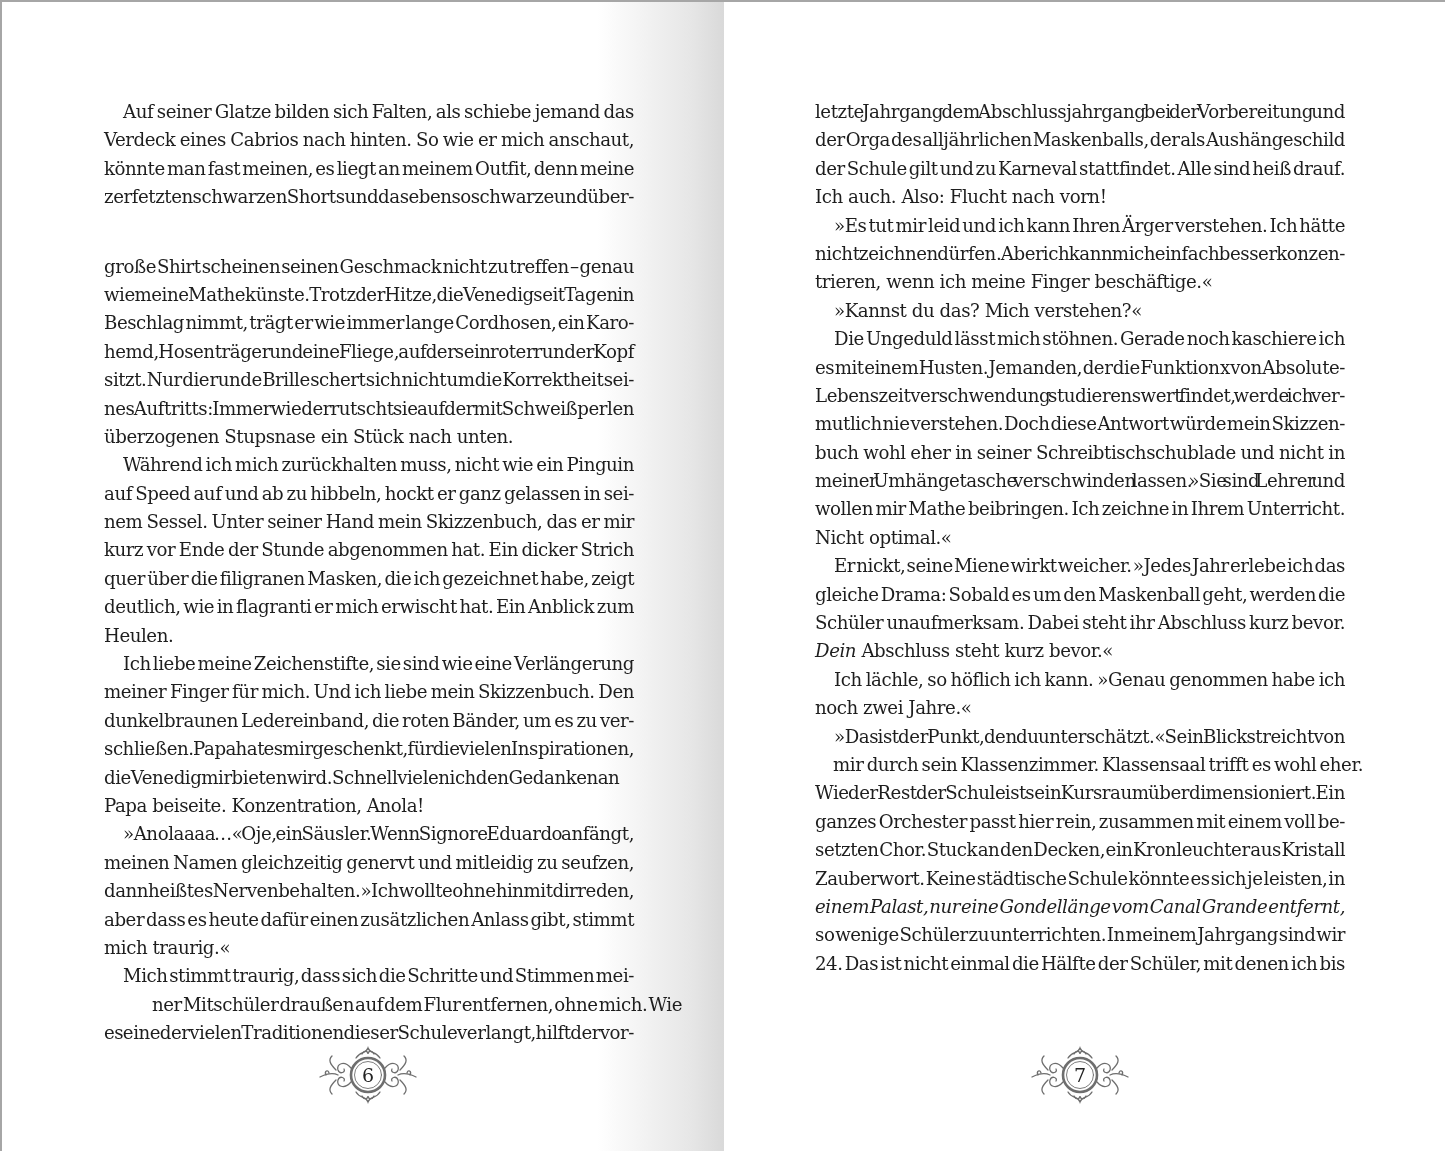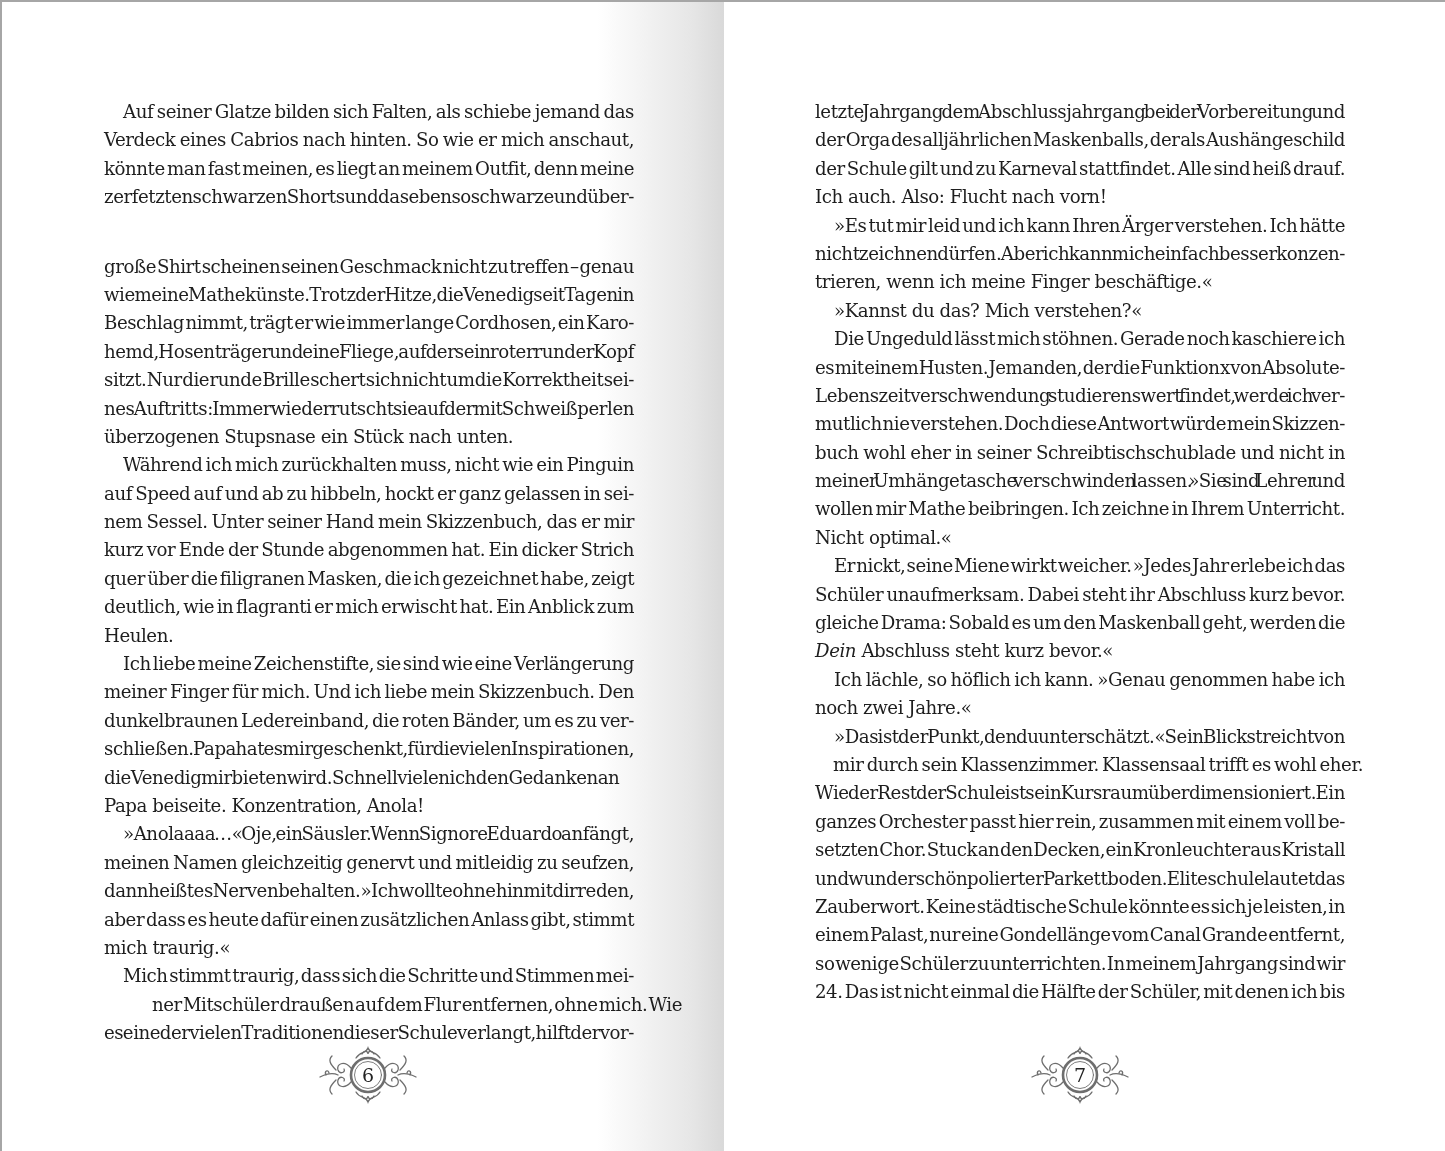--- a/index.html
+++ b/index.html
@@ -176,33 +176,32 @@
         <span class="line indent last">»Kannst du das? Mich verstehen?«</span>
         <span class="line indent" style="word-spacing: -3.26367px; text-align: left; text-align-last: left;">Die Ungeduld lässt mich stöhnen. Gerade noch kaschiere ich</span>
         <span class="line" style="word-spacing: -4.86562px; text-align: left; text-align-last: left;">es mit einem Husten. Jemanden, der die Funktion x von Absolute-</span>
         <span class="line" style="word-spacing: -7.43125px; text-align: left; text-align-last: left;">Lebenszeitverschwendung studierenswert findet, werde ich ver-</span>
         <span class="line" style="word-spacing: -4.43164px; text-align: left; text-align-last: left;">mutlich nie verstehen. Doch diese Antwort würde mein Skizzen-</span>
         <span class="line" style="word-spacing: -0.523438px; text-align: left; text-align-last: left;">buch wohl eher in seiner Schreibtischschublade und nicht in</span>
         <span class="line" style="word-spacing: -9.3125px; text-align: left; text-align-last: left;">meiner Umhängetasche verschwinden lassen. »Sie sind Lehrer und</span>
         <span class="line" style="word-spacing: -2.8125px; text-align: left; text-align-last: left;">wollen mir Mathe beibringen. Ich zeichne in Ihrem Unterricht.</span>
         <span class="line last">Nicht optimal.«</span>
         <span class="line indent" style="word-spacing: -4.14687px; text-align: left; text-align-last: left;">Er nickt, seine Miene wirkt weicher. »Jedes Jahr erlebe ich das</span>
+        <span class="line" style="word-spacing: -3.11632px; text-align: left; text-align-last: left;">gleiche Drama: Sobald es um den Maskenball geht, werden die</span>
         <span class="line" style="word-spacing: -2.07812px; text-align: left; text-align-last: left;">Schüler unaufmerksam. Dabei steht ihr Abschluss kurz bevor.</span>
-        <span class="line" style="word-spacing: -3.11632px; text-align: left; text-align-last: left;">gleiche Drama: Sobald es um den Maskenball geht, werden die</span>
         <span class="line last"><em>Dein</em> <span>Abschluss steht kurz bevor.«</span></span>
         <span class="line indent" style="word-spacing: -1.42188px; text-align: left; text-align-last: left;">Ich lächle, so höflich ich kann. »Genau genommen habe ich</span>
         <span class="line last">noch zwei Jahre.«</span>
         <span class="line indent" style="word-spacing: -5.86719px; text-align: left; text-align-last: left;">»Das ist der Punkt, den du unterschätzt.« Sein Blick streicht von</span>
         <span class="line" style="word-spacing: -2.11133px; text-align: center; text-align-last: left; margin-left: 18px;">mir durch sein Klassenzimmer. Klassensaal trifft es wohl eher.</span>
         <span class="line" style="word-spacing: -5.84896px; text-align: left; text-align-last: left;">Wie der Rest der Schule ist sein Kursraum überdimensioniert. Ein</span>
         <span class="line" style="word-spacing: -2.84201px; text-align: left; text-align-last: left;">ganzes Orchester passt hier rein, zusammen mit einem voll be-</span>
         <span class="line" style="word-spacing: -4.72743px; text-align: left; text-align-last: left;">setzten Chor. Stuck an den Decken, ein Kronleuchter aus Kristall</span>
-        <span class="line" style="word-spacing: -5.70573px; text-align: left; text-align-last: left;">und wunderschön polierter Parkettboden. Eliteschule lautet das</span>
         <span class="line" style="word-spacing: -4.25521px; text-align: left; text-align-last: left;">Zauberwort. Keine städtische Schule könnte es sich je leisten, in</span>
-        <span class="line" style="word-spacing: -4.29883px; text-align: left; text-align-last: left;">einem Palast, nur eine Gondellänge vom Canal Grande entfernt,</span>
+        <span class="line" style="word-spacing: -4.29883px; text-align: left; text-align-last: left; font-style: italic;">einem Palast, nur eine Gondellänge vom Canal Grande entfernt,</span>
         <span class="line" style="word-spacing: -4.54688px; text-align: left; text-align-last: left;">so wenige Schüler zu unterrichten. In meinem Jahrgang sind wir</span>
         <span class="line" style="word-spacing: -3.16797px; text-align: left; text-align-last: left;">24. Das ist nicht einmal die Hälfte der Schüler, mit denen ich bis</span>
       </div>
     <div class="ornament">
       <svg viewBox="0 0 104 66" xmlns="http://www.w3.org/2000/svg">
         <g fill="none" stroke="#6e6e6e" stroke-width="1.3" stroke-linecap="round">
           <circle cx="52" cy="33" r="17" stroke-width="2.6"></circle>
           <circle cx="52" cy="33" r="13.5" stroke-width="0.9"></circle>
           <path d="M35 26 C28 18, 20 22, 22 28 C24 33, 30 30, 28 27"></path>
           <path d="M35 40 C28 48, 20 44, 22 38 C24 33, 30 36, 28 39"></path>

